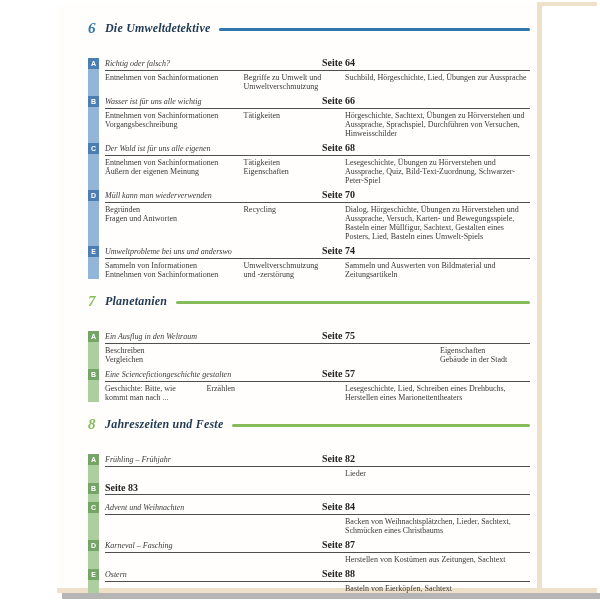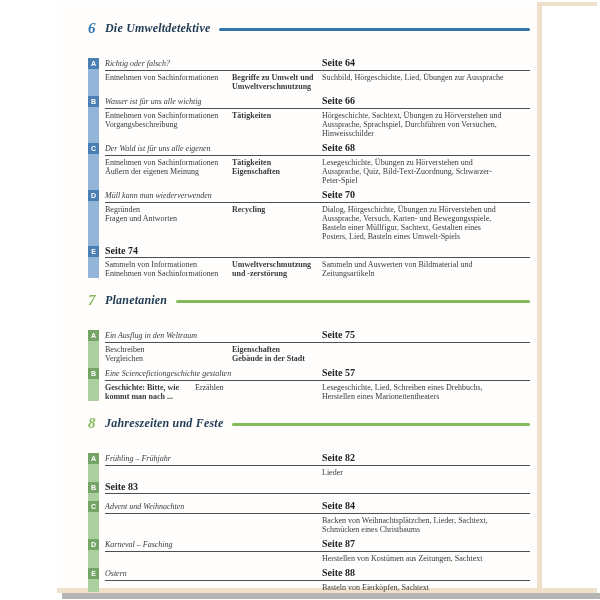--- a/index.html
+++ b/index.html
@@ -44,25 +44,25 @@
   .sec-title-row{
     display:flex;align-items:baseline;
     border-bottom:1px solid var(--rule);
     padding-bottom:1px;min-height:10px;
   }
   .sec-title{
     width:217px;flex:0 0 217px;font-style:italic;font-size:8px;
     color:var(--text);line-height:10px;
   }
   .sec-page{font-size:10px;font-weight:bold;color:#222222;line-height:10px;}
-  .sec-cols{display:flex;padding-top:2px;margin-bottom:5px;}
+  .sec-cols{display:flex;padding-top:2px;margin-bottom:5px;justify-content:space-between;}
   .sec:last-child .sec-cols{margin-bottom:2px;}
   .c{font-size:8px;line-height:9px;color:var(--text);white-space:pre-line;}
   .c1{width:119px;flex:0 0 119px;padding-right:8px;}
-  .c2{width:84px;flex:0 0 84px;padding-right:6px;font-weight:bold;}
+  .c2{width:84px;flex:0 0 84px;padding-right:6px;}
   .c3{width:185px;flex:0 0 185px;}
 </style>
 </head>
 <body>
 
 <div class="edge-top"></div>
 <div class="edge-right"></div>
 <div class="edge-bottom"></div>
 <div class="shadow-bottom"></div>
 
@@ -129,20 +129,21 @@
       <div class="c c1">Begründen
 Fragen und Antworten</div>
       <div class="c c2">Recycling</div>
       <div class="c c3">Dialog, Hörgeschichte, Übungen zu Hörverstehen und Aussprache, Versuch, Karten- und Bewegungsspiele, Basteln einer Müllfigur, Sachtext, Gestalten eines Posters, Lied, Basteln eines Umwelt-Spiels</div>
     </div>
   </div>
 
   <div class="sec">
     <div class="sec-letter" style="background: rgb(75, 126, 179);">E</div>
     <div class="sec-title-row">
+      <span class="sec-title">Umweltprobleme bei uns und anderswo</span>
       <span class="sec-page">Seite 74</span>
     </div>
     <div class="sec-cols">
       <div class="c c1">Sammeln von Informationen
 Entnehmen von Sachinformationen</div>
       <div class="c c2">Umweltverschmutzung und -zerstörung</div>
       <div class="c c3">Sammeln und Auswerten von Bildmaterial und Zeitungsartikeln</div>
     </div>
   </div>
 </div>

